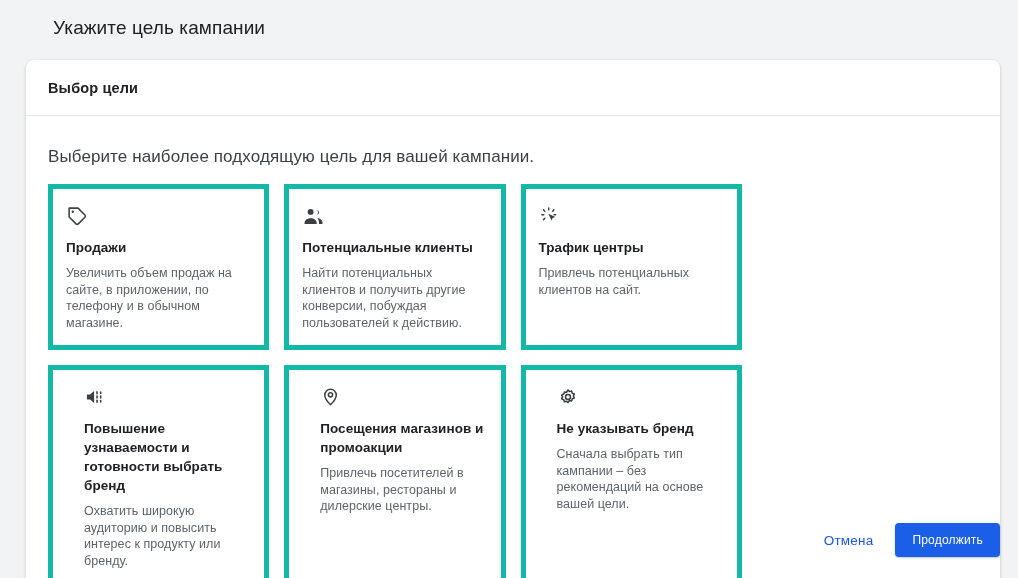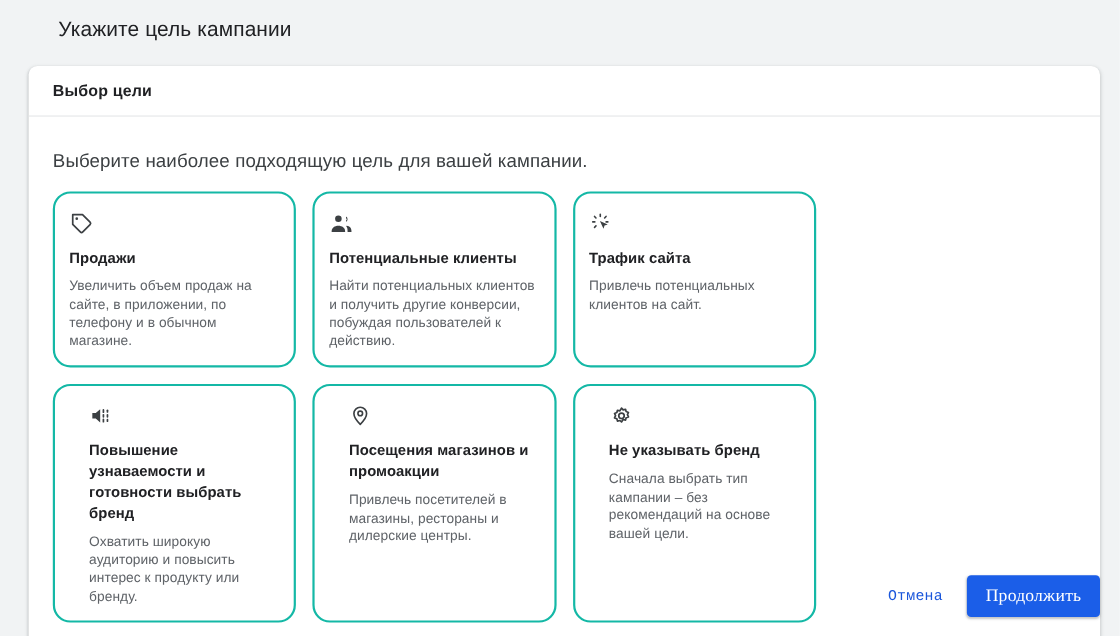--- a/index.html
+++ b/index.html
@@ -29,21 +29,21 @@
     position: absolute;
     left: 26px;
     top: 60px;
     width: 974px;
     background: #ffffff;
     border-radius: 8px;
     box-shadow: 0 1px 2px rgba(60,64,67,0.16), 0 1px 3px 1px rgba(60,64,67,0.10);
     overflow: hidden;
   }
   .panel-header {
-    height: 46px;
+    height: 56px;
     display: flex;
     align-items: center;
     padding: 0 22px;
     border-bottom: 1px solid #e4e6e8;
     box-sizing: border-box;
   }
   .panel-header-title {
     font-size: 14.5px;
     font-weight: 700;
     color: #202124;
@@ -57,22 +57,22 @@
     color: #3c4043;
     margin: 12px 0 17px 0;
     letter-spacing: 0.1px;
   }
   .grid {
     display: grid;
     grid-template-columns: repeat(4, 1fr);
     gap: 15px 15px;
   }
   .goal-card {
-    border: 2px solid #14b8a6;
-    border-radius: 16px;
+    border: 5px solid #14b8a6;
+    border-radius: 0;
     background: #ffffff;
     padding: 16px 13px 14px 13px;
     box-sizing: border-box;
     min-height: 155px;
     cursor: pointer;
   }
   .goal-icon {
     height: 26px;
     display: flex;
     align-items: flex-start;
@@ -108,32 +108,32 @@
     gap: 10px;
   }
   .btn-cancel {
     font-size: 13.5px;
     color: #1a56db;
     background: transparent;
     border: none;
     padding: 9px 12px;
     border-radius: 4px;
     cursor: pointer;
-    font-family: Liberation Mono, monospace;
+    font-family: Liberation Sans, sans-serif;
     letter-spacing: 0.2px;
   }
   .btn-continue {
-    font-size: 16px;
+    font-size: 12px;
     color: #ffffff;
     background: #1b5ee8;
     border: none;
     padding: 10px 17px;
     border-radius: 4px;
     cursor: pointer;
-    font-family: Liberation Serif, serif;
+    font-family: Liberation Sans, sans-serif;
     letter-spacing: 0.2px;
     box-shadow: 0 1px 2px rgba(60,64,67,0.30);
   }
 </style>
 </head>
 <body>
 
 <div class="page-title">Укажите цель кампании</div>
 
 <div class="panel">
@@ -178,21 +178,21 @@
             <g stroke="#3c4043" stroke-width="1.6" stroke-linecap="round">
               <line x1="10.6" y1="3.2" x2="10.6" y2="5.3"></line>
               <line x1="16.3" y1="5.2" x2="14.9" y2="6.7"></line>
               <line x1="4.9" y1="5.2" x2="6.3" y2="6.7"></line>
               <line x1="3.1" y1="10.6" x2="5.2" y2="10.6"></line>
               <line x1="4.9" y1="16" x2="6.3" y2="14.6"></line>
               <line x1="16.4" y1="10.6" x2="18.1" y2="10.6"></line>
             </g>
           </svg>
         </div>
-        <div class="goal-title">Трафик сайта</div>
+        <div class="goal-title">Трафик центры</div>
         <div class="goal-desc">Привлечь потенциальных клиентов на сайт.</div>
       </div>
 
 
     </div>
 
     <div class="grid row2" style="margin-top:15px;">
 
       <div class="goal-card">
         <div class="goal-icon">

